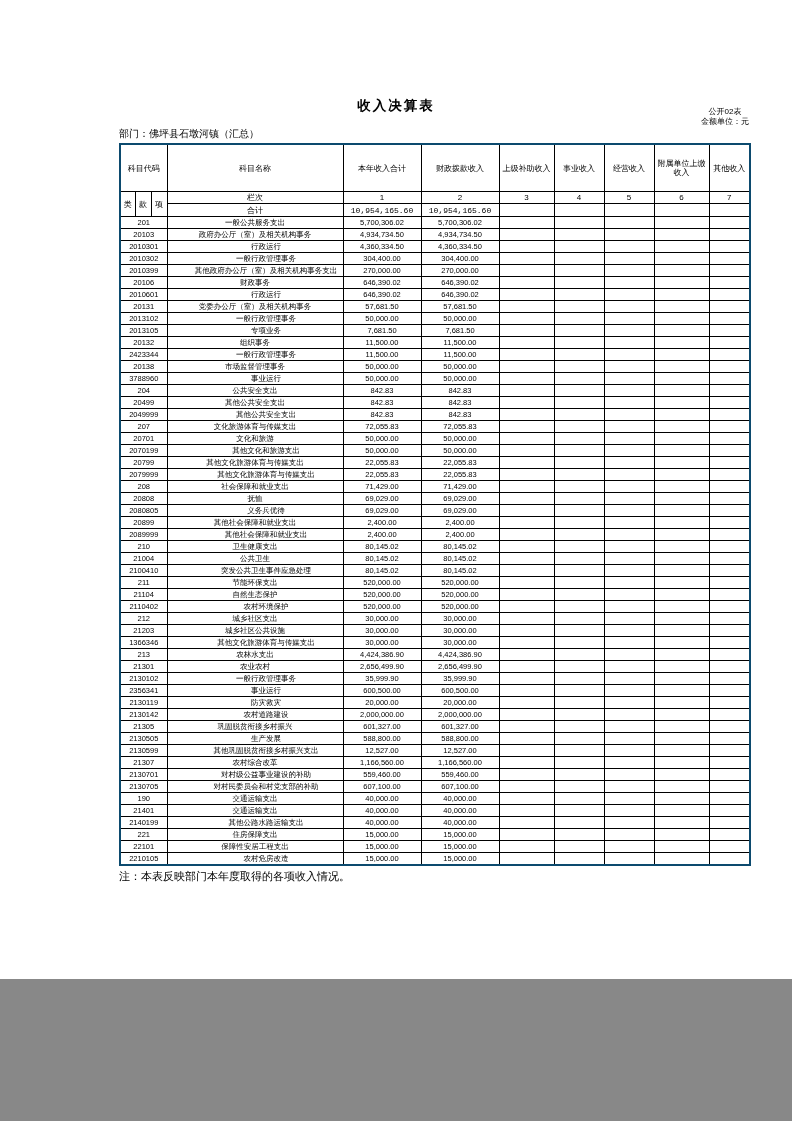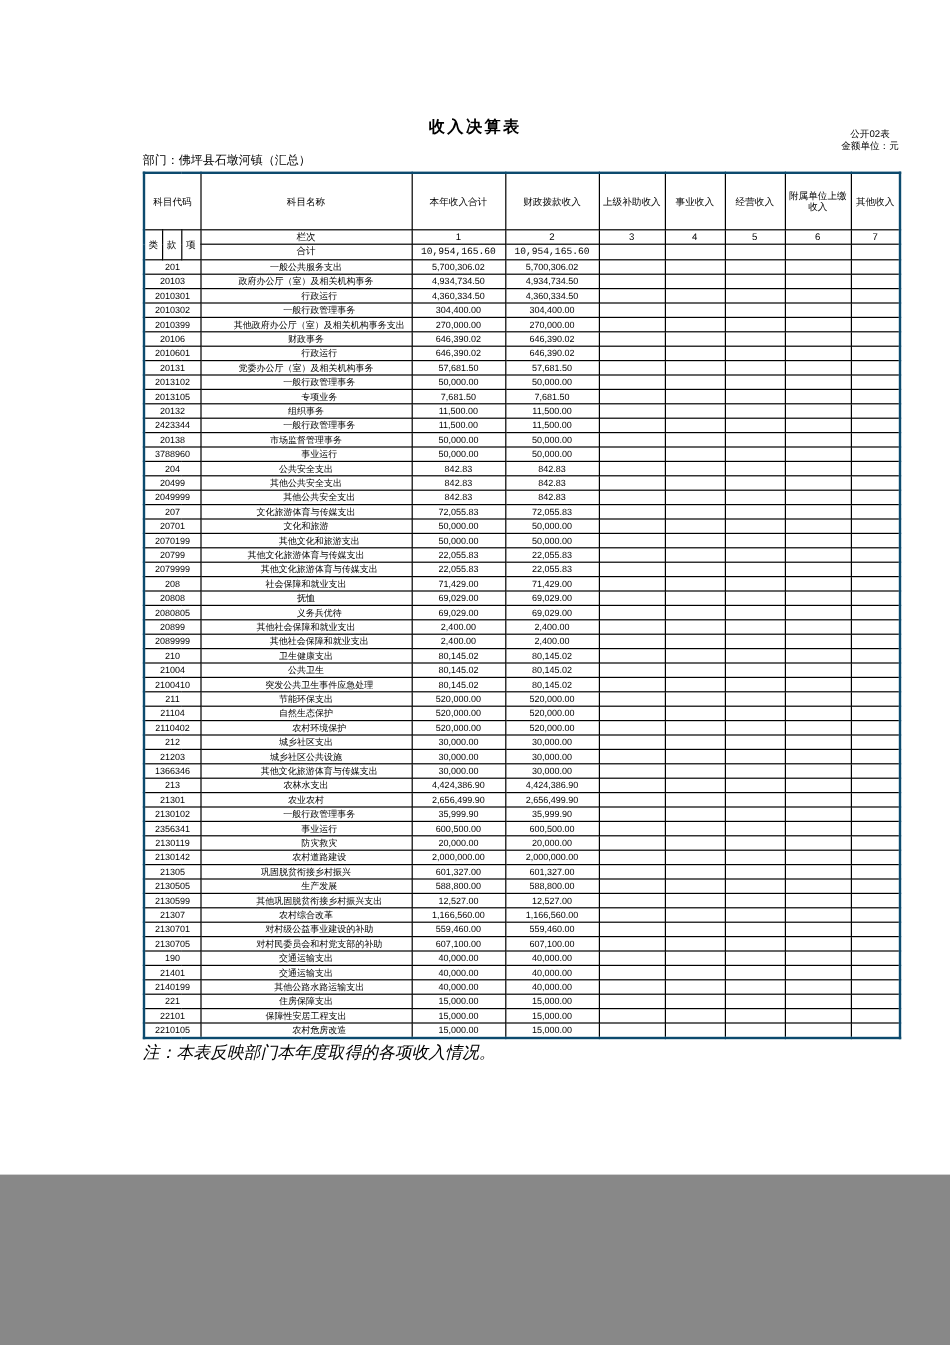--- a/index.html
+++ b/index.html
@@ -32,21 +32,21 @@
   }
   tr.hdr th{height:44px;padding:1px 2px;}
   tr.lanci td{height:11px;}
   tr.total td{height:12px;font-family:Liberation Mono, monospace;}
   tbody.rows td{height:11px;line-height:11px;font-size:7.5px;white-space:nowrap;}
   td.code{text-align:left;}
   td.name{text-align:left;}
   td.name.indent{padding-left:24px;}
   td.num{text-align:right;}
   .bold{font-weight:bold;}
-  .note{margin:3px 0 0 119px;font-size:14px;font-style:italic;}
+  .note{margin:3px 0 0 119px;font-size:11px;}
 </style>
 </head>
 <body>
 
 <div class="page">
 
   <div class="title">收入决算表</div>
 
   <div class="meta-right">
     <div>公开02表</div>

